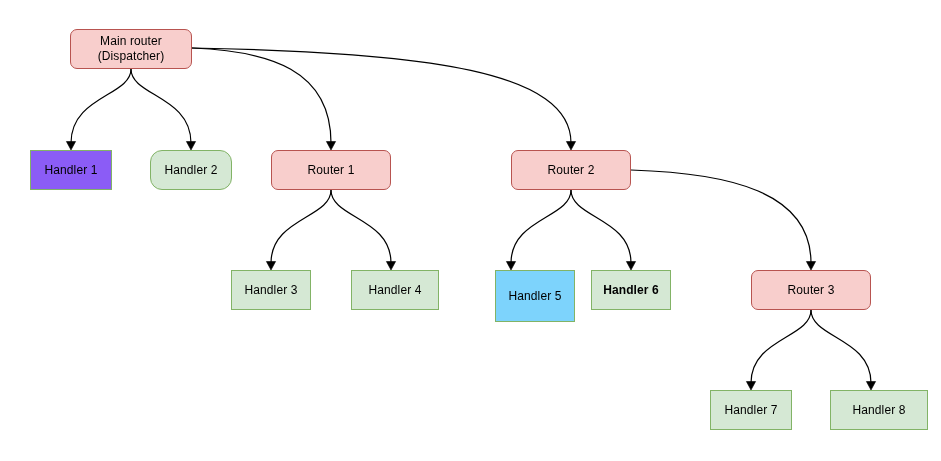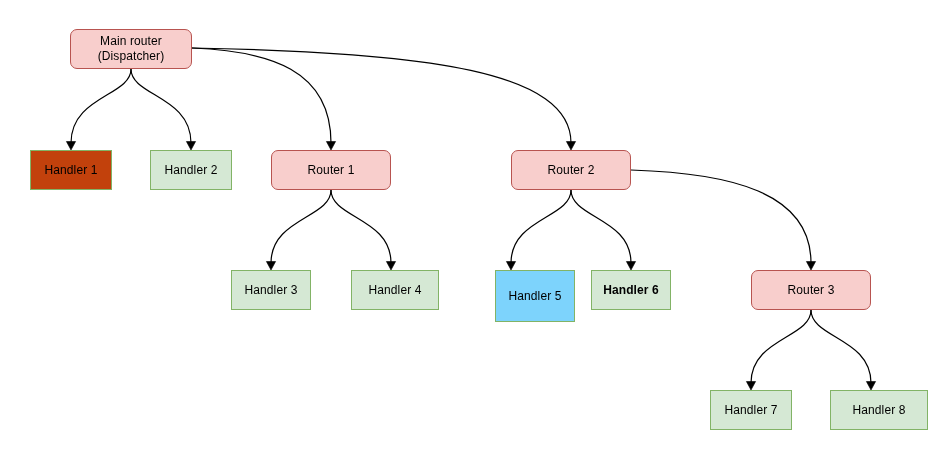--- a/index.html
+++ b/index.html
@@ -90,22 +90,22 @@
       <path class="edge-path" d="M 631 170 C 730 173 811 192 811 263" stroke="#000000"></path>
       <path d="M 811 270 L 806.4 261.5 L 815.6 261.5 Z" class="arrow-head" fill="#000000" stroke="#000000"></path>
       <path class="edge-path" d="M 811 310 C 811 338 751 338 751 383" stroke="#000000"></path>
       <path d="M 751 390 L 746.4 381.5 L 755.6 381.5 Z" class="arrow-head" fill="#000000" stroke="#000000"></path>
       <path class="edge-path" d="M 811 310 C 811 338 871 338 871 383" stroke="#000000"></path>
       <path d="M 871 390 L 866.4 381.5 L 875.6 381.5 Z" class="arrow-head" fill="#000000" stroke="#000000"></path>
     </svg>
   <div id="node-layer">
       <div class="node node-router" style="left: 70px; top: 29px; width: 122px; height: 40px; background: rgb(248, 206, 204); border-color: rgb(184, 84, 80); color: rgb(0, 0, 0);"><span class="node-label">Main router
 (Dispatcher)</span></div>
-      <div class="node node-handler" style="left: 30px; top: 150px; width: 82px; height: 40px; background: #c2410c; border-color: rgb(130, 179, 102); color: rgb(0, 0, 0);"><span class="node-label">Handler 1</span></div>
-      <div class="node node-handler" style="left: 150px; top: 150px; width: 82px; height: 40px; background: rgb(213, 232, 212); border-color: rgb(130, 179, 102); color: rgb(0, 0, 0);"><span class="node-label">Handler 2</span></div>
+      <div class="node node-handler" style="left: 30px; top: 150px; width: 82px; height: 40px; background: #8b5cf6; border-color: rgb(130, 179, 102); color: rgb(0, 0, 0);"><span class="node-label">Handler 1</span></div>
+      <div class="node node-handler" style="left: 150px; top: 150px; width: 82px; height: 40px; background: rgb(213, 232, 212); border-color: rgb(130, 179, 102); color: rgb(0, 0, 0); border-radius: 12px;"><span class="node-label">Handler 2</span></div>
       <div class="node node-router" style="left: 271px; top: 150px; width: 120px; height: 40px; background: rgb(248, 206, 204); border-color: rgb(184, 84, 80); color: rgb(0, 0, 0);"><span class="node-label">Router 1</span></div>
       <div class="node node-router" style="left: 511px; top: 150px; width: 120px; height: 40px; background: rgb(248, 206, 204); border-color: rgb(184, 84, 80); color: rgb(0, 0, 0);"><span class="node-label">Router 2</span></div>
       <div class="node node-handler" style="left: 231px; top: 270px; width: 80px; height: 40px; background: rgb(213, 232, 212); border-color: rgb(130, 179, 102); color: rgb(0, 0, 0);"><span class="node-label">Handler 3</span></div>
       <div class="node node-handler" style="left: 351px; top: 270px; width: 88px; height: 40px; background: rgb(213, 232, 212); border-color: rgb(130, 179, 102); color: rgb(0, 0, 0);"><span class="node-label">Handler 4</span></div>
       <div class="node node-handler" style="left: 471px; top: 270px; width: 80px; height: 52px; background: #7dd3fc; border-color: rgb(130, 179, 102); color: rgb(0, 0, 0); margin-left: 24px;"><span class="node-label">Handler 5</span></div>
       <div class="node node-handler" style="left: 591px; top: 270px; width: 80px; height: 40px; background: rgb(213, 232, 212); border-color: rgb(130, 179, 102); color: rgb(0, 0, 0); font-weight: bold;"><span class="node-label">Handler 6</span></div>
       <div class="node node-router" style="left: 751px; top: 270px; width: 120px; height: 40px; background: rgb(248, 206, 204); border-color: rgb(184, 84, 80); color: rgb(0, 0, 0);"><span class="node-label">Router 3</span></div>
       <div class="node node-handler" style="left: 710px; top: 390px; width: 82px; height: 40px; background: rgb(213, 232, 212); border-color: rgb(130, 179, 102); color: rgb(0, 0, 0);"><span class="node-label">Handler 7</span></div>
       <div class="node node-handler" style="left: 830px; top: 390px; width: 98px; height: 40px; background: rgb(213, 232, 212); border-color: rgb(130, 179, 102); color: rgb(0, 0, 0);"><span class="node-label">Handler 8</span></div>
     </div>

